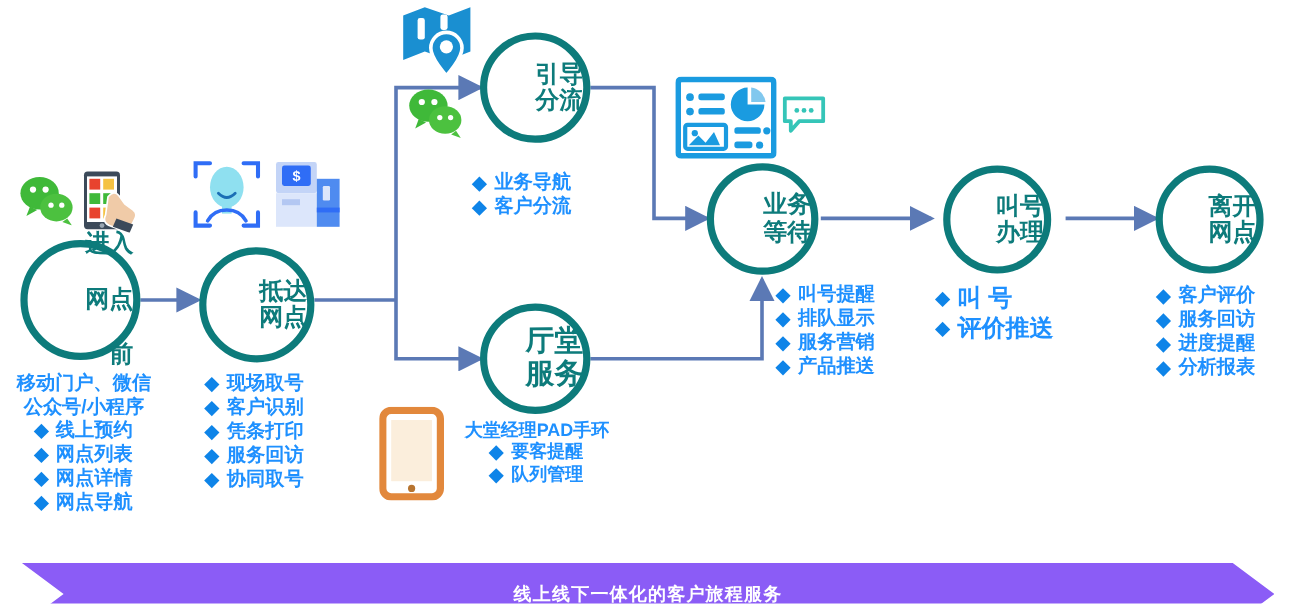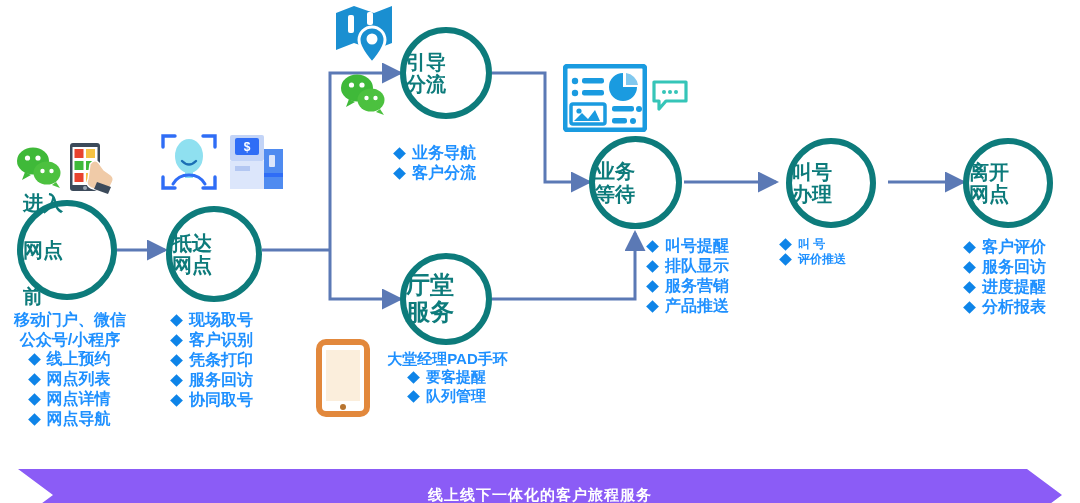--- a/index.html
+++ b/index.html
@@ -8,21 +8,21 @@
     font-family:"Liberation Sans","DejaVu Sans",sans-serif;
   }
   #canvas{position:absolute;inset:0;width:1080px;height:503px;}
   .layer{position:absolute;left:0;top:0;width:1080px;height:503px;}
   svg.layer{pointer-events:none;}
 
   
   .node{
     position:absolute;border-radius:50%;
     border:6px solid #0d7b7b;background:#ffffff;
-    display:flex;flex-direction:column;align-items:flex-start;justify-content:center;
+    display:flex;flex-direction:column;align-items:flex-end;justify-content:center;
     color:#0d7b7b;font-weight:bold;line-height:1.12;
     box-sizing:border-box;text-align:center;
   }
   .node span{display:block;white-space:nowrap;}
 
   
   .blist{position:absolute;color:#1e90ff;font-weight:bold;white-space:nowrap;}
   .blist .hdr{color:#1e90ff;font-weight:bold;line-height:1.22;}
   .blist .row{display:flex;align-items:center;line-height:1.25;}
   .dia{
@@ -289,21 +289,21 @@
     <div class="row">
         <span class="dia"></span>
         <span class="txt">服务营销</span>
       </div>
     <div class="row">
         <span class="dia"></span>
         <span class="txt">产品推送</span>
       </div>
   </div>
 
-  <div class="blist" style="left:781px;top:237px;font-size:12px;">
+  <div class="blist" style="left:781px;top:237px;font-size:20px;">
     <div class="row">
         <span class="dia"></span>
         <span class="txt">叫    号</span>
       </div>
     <div class="row">
         <span class="dia"></span>
         <span class="txt">评价推送</span>
       </div>
   </div>
 

